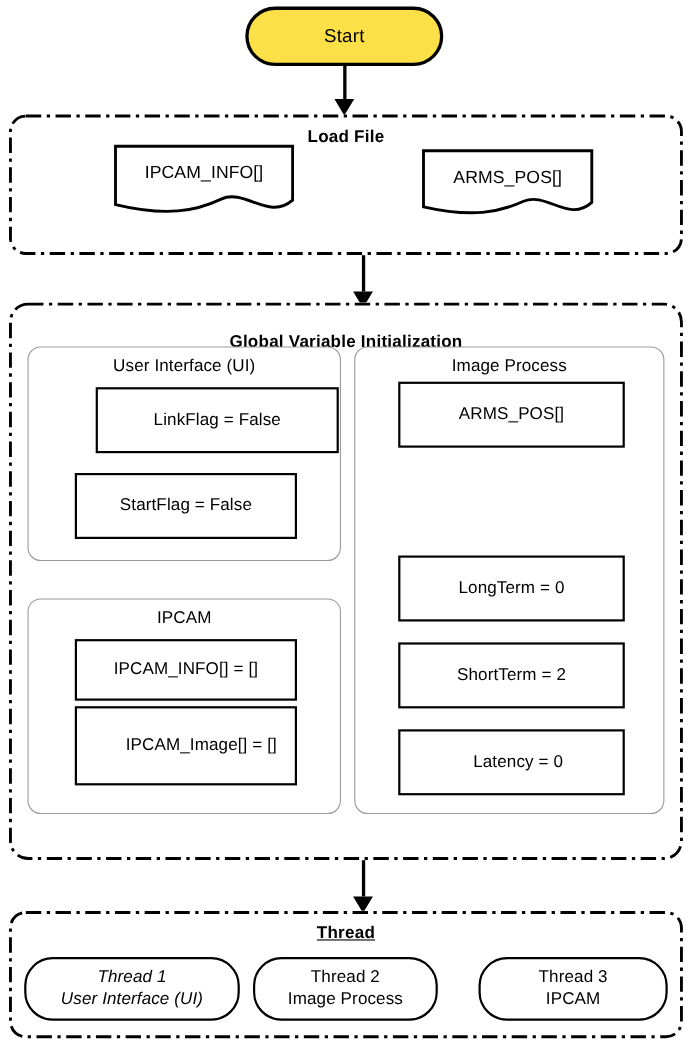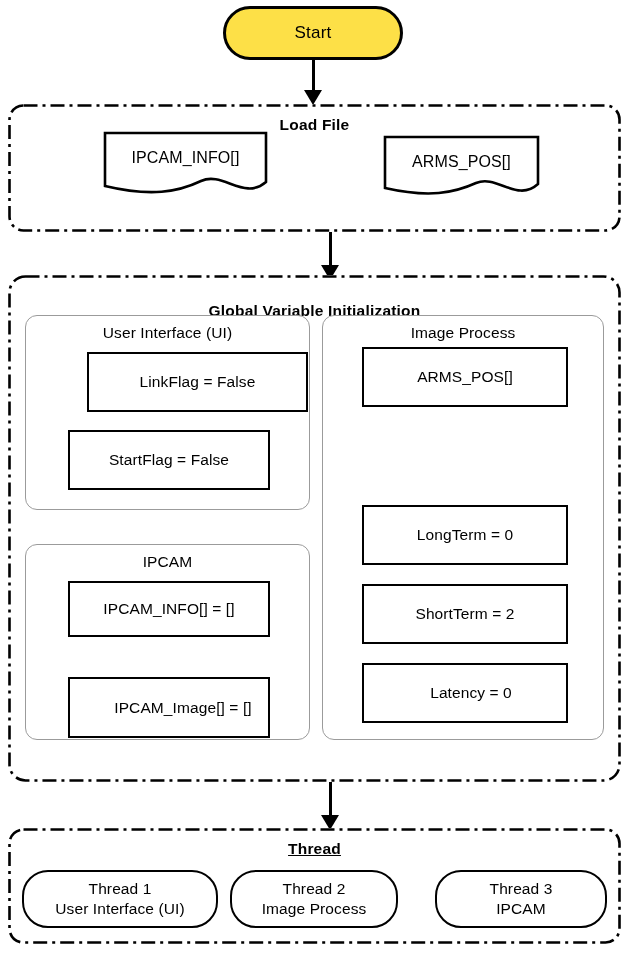--- a/index.html
+++ b/index.html
@@ -205,21 +205,21 @@
       <div class="var-box" style="left:42px; top:114px; width:202px; height:60px;justify-content:center;">
         <span>StartFlag = False</span>
       </div>
     </div>
 
     <div class="subpanel" style="left:17px; top:269px; width:285px; height:196px;">
       <div class="subpanel-title">IPCAM</div>
       <div class="var-box" style="left:42px; top:36px; width:202px; height:56px;">
         <span>IPCAM_INFO[] = []</span>
       </div>
-      <div class="var-box" style="left:42px; top:132px; width:202px; height:61px;padding-left:28px;">
+      <div class="var-box" style="left:42px; top:97px; width:202px; height:72px;padding-left:28px;">
         <span>IPCAM_Image[] = []</span>
       </div>
     </div>
 
     <div class="subpanel" style="left:314px; top:40px; width:282px; height:425px;">
       <div class="subpanel-title">Image Process</div>
       <div class="var-box" style="left:39px; top:31px; width:206px; height:60px;">
         <span>ARMS_POS[]</span>
       </div>
       <div class="var-box" style="left:39px; top:189px; width:206px; height:60px;">
@@ -238,21 +238,21 @@
     <div class="shaft" style="height:33px;"></div>
     <div class="head"></div>
   </div>
 
   <div class="group nostroke" style="left:8px; top:828px; width:613px; height:116px;">
     <svg class="group-svg" width="613" height="116" viewBox="0 0 613 116">
       <rect x="1.5" y="1.5" width="610" height="113" rx="14" ry="14" fill="none" stroke="#000" stroke-width="2.6" stroke-dasharray="14 5 3 5" stroke-linecap="butt"></rect>
     </svg>
     <div class="group-title" style="top:12px;text-decoration:underline;">Thread</div>
 
-    <div class="thread-pill" style="left:14px; top:42px; width:196px; height:58px;">
+    <div class="thread-pill" style="left:14px; top:42px; width:196px; height:58px;font-style:italic;">
       <span>Thread 1</span>
       <span>User Interface (UI)</span>
     </div>
 
     <div class="thread-pill" style="left:222px; top:42px; width:168px; height:58px;">
       <span>Thread 2</span>
       <span>Image Process</span>
     </div>
 
     <div class="thread-pill" style="left:427px; top:42px; width:172px; height:58px;">

